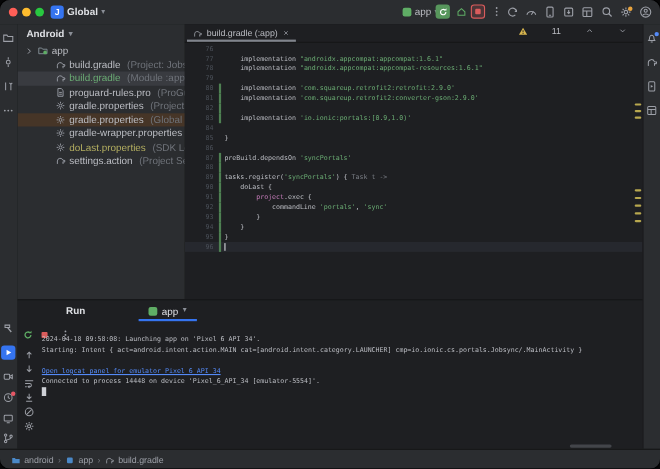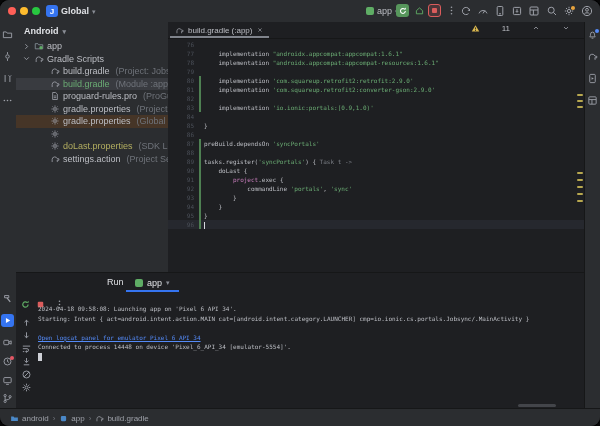--- a/index.html
+++ b/index.html
@@ -48,21 +48,21 @@
   .crow .chgcol .bar{position:absolute;left:2px;top:0;bottom:0;width:2px;background:#4e8052;}
   .crow .codetxt{flex:1;white-space:pre;font-family:"DejaVu Sans Mono",monospace;}
   .crow.cur{background:#26282e;}
   .caret{display:inline-block;width:1px;height:7px;background:#d6d8dd;vertical-align:middle;}
   .seg-pl{color:#bcbec4}.seg-st{color:#6aab73}.seg-cm{color:#7a7e85}.seg-pu{color:#c77dbb}
   #stripe{position:absolute;right:0;top:16px;bottom:0;width:9px;}
   .mark{position:absolute;right:1px;width:6px;height:2px;background:#b8a84f;border-radius:1px;}
   
   #run-panel{position:absolute;left:16px;top:272px;width:568px;height:136px;background:#1e1f22;border-top:1px solid #161718;}
   #run-header{position:relative;height:19px;}
-  #run-title{position:absolute;left:44px;top:4px;font-weight:normal;color:#dfe1e5;margin-left:47px;}
+  #run-title{position:absolute;left:44px;top:4px;font-weight:bold;color:#dfe1e5;}
   #run-tab{position:absolute;left:110px;top:0;height:19px;display:flex;align-items:center;gap:4px;padding:0 9px;}
   #run-tab .underline{position:absolute;left:0;right:0;bottom:0;height:2px;background:#3574f0;}
   .cicon{position:absolute;width:11px;height:11px;display:flex;align-items:center;justify-content:center;}
   #console{position:absolute;left:22px;top:31px;right:4px;bottom:4px;font-size:6px;}
   .cline{height:9.6px;line-height:9.6px;white-space:nowrap;font-family:"DejaVu Sans Mono",monospace;color:#bcbec4;}
   .cline .link{color:#548af7;text-decoration:underline;}
   .cursorblock{display:inline-block;width:4px;height:8px;background:#ced0d6;vertical-align:middle;}
   #hscroll{position:absolute;right:28px;bottom:2px;width:38px;height:3px;border-radius:2px;background:#43454a;}
   
   #status-bar{position:absolute;left:0;top:408px;width:600px;height:18px;background:#2b2d30;border-top:1px solid #161718;
@@ -307,33 +307,20 @@
             </svg>
           </span>
           <span class="tico" style="height: 10px;">
             <svg viewBox="0 0 12 12" width="100%" height="100%">
               <path d="M1.5 3.2h3.2l1 1.3h4.8v4.9h-9z" fill="none" stroke="#87939a"></path>
               <circle cx="8.4" cy="8" r="2" fill="#5fad65"></circle>
             </svg>
           </span>
           <span class="name">app</span>
         </div>
-        <div class="trow" style="padding-left: 6px;">
-          <span class="tchev">
-            <svg viewBox="0 0 12 12" width="100%" height="100%">
-              <path d="M3 4.5l3 3 3-3" fill="none" stroke="#9da0a8" stroke-width="1.2"></path>
-            </svg>
-          </span>
-          <span class="tico" style="height: 10px;">
-            <svg viewBox="0 0 12 12" width="100%" height="100%">
-              <path d="M2.6 9.2V6.4a3.1 3.1 0 0 1 6-.9l2.2.4-.3 1.7-1.9-.3.2 1.9" fill="none" stroke="#9da0a8" stroke-linecap="round" stroke-linejoin="round"></path>
-            </svg>
-          </span>
-          <span class="name">Gradle Scripts</span>
-        </div>
         <div class="trow" style="padding-left: 22px;">
           <span class="tchev"></span>
           <span class="tico" style="height: 10px;">
             <svg viewBox="0 0 12 12" width="100%" height="100%">
               <path d="M2.6 9.2V6.4a3.1 3.1 0 0 1 6-.9l2.2.4-.3 1.7-1.9-.3.2 1.9" fill="none" stroke="#9da0a8" stroke-linecap="round" stroke-linejoin="round"></path>
             </svg>
           </span>
           <span class="name">build.gradle</span>
           <span class="ann">(Project: Jobsync)</span>
         </div>
@@ -381,20 +368,21 @@
           <span class="ann">(Global Properties)</span>
         </div>
         <div class="trow" style="padding-left: 22px;">
           <span class="tchev"></span>
           <span class="tico" style="height: 10px;">
             <svg viewBox="0 0 12 12" width="100%" height="100%">
               <circle cx="6" cy="6" r="1.6" fill="none" stroke="#9da0a8"></circle>
               <path d="M6 1.8v1.5M6 8.7v1.5M1.8 6h1.5M8.7 6h1.5M3 3l1.1 1.1M7.9 7.9 9 9M9 3 7.9 4.1M4.1 7.9 3 9" stroke="#9da0a8" fill="none"></path>
             </svg>
           </span>
+          <span class="name">gradle-wrapper.properties</span>
         </div>
         <div class="trow" style="padding-left: 22px;">
           <span class="tchev"></span>
           <span class="tico" style="height: 10px;">
             <svg viewBox="0 0 12 12" width="100%" height="100%">
               <circle cx="6" cy="6" r="1.6" fill="none" stroke="#9da0a8"></circle>
               <path d="M6 1.8v1.5M6 8.7v1.5M1.8 6h1.5M8.7 6h1.5M3 3l1.1 1.1M7.9 7.9 9 9M9 3 7.9 4.1M4.1 7.9 3 9" stroke="#9da0a8" fill="none"></path>
             </svg>
           </span>
           <span class="name lab-olive">doLast.properties</span>

